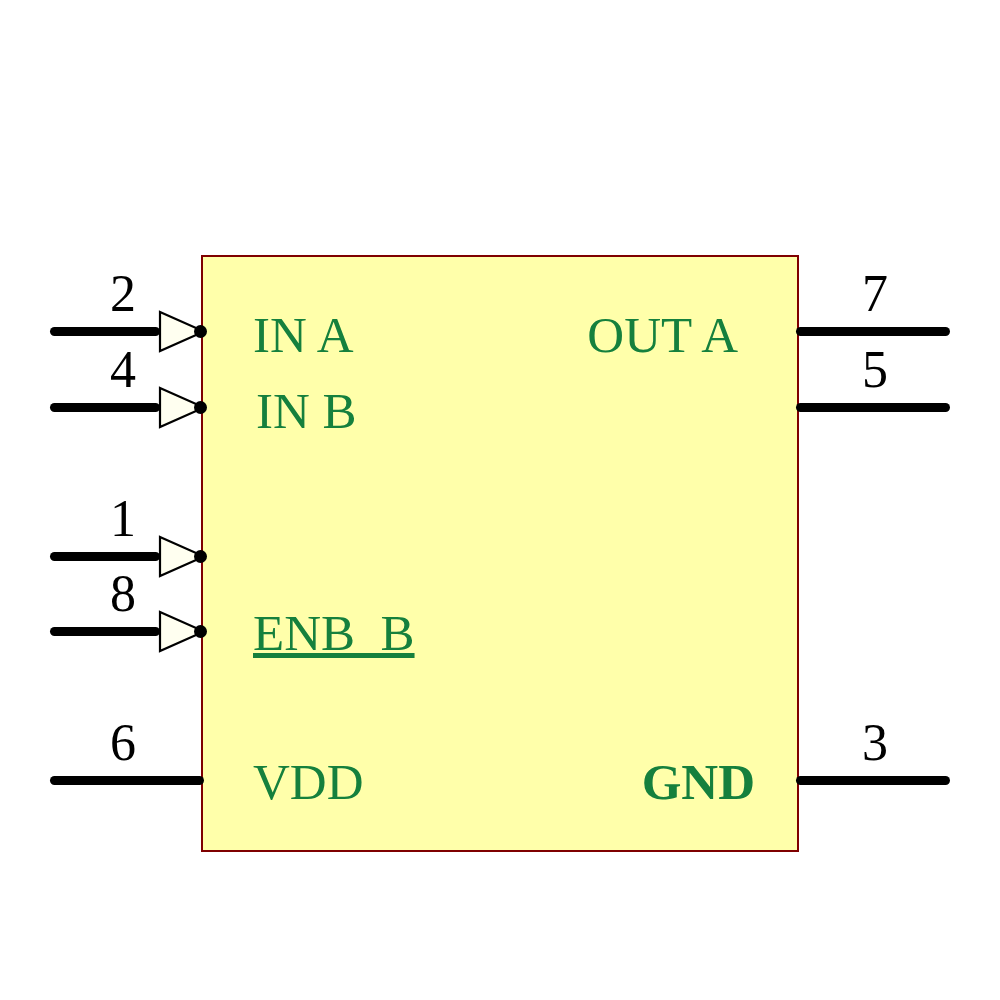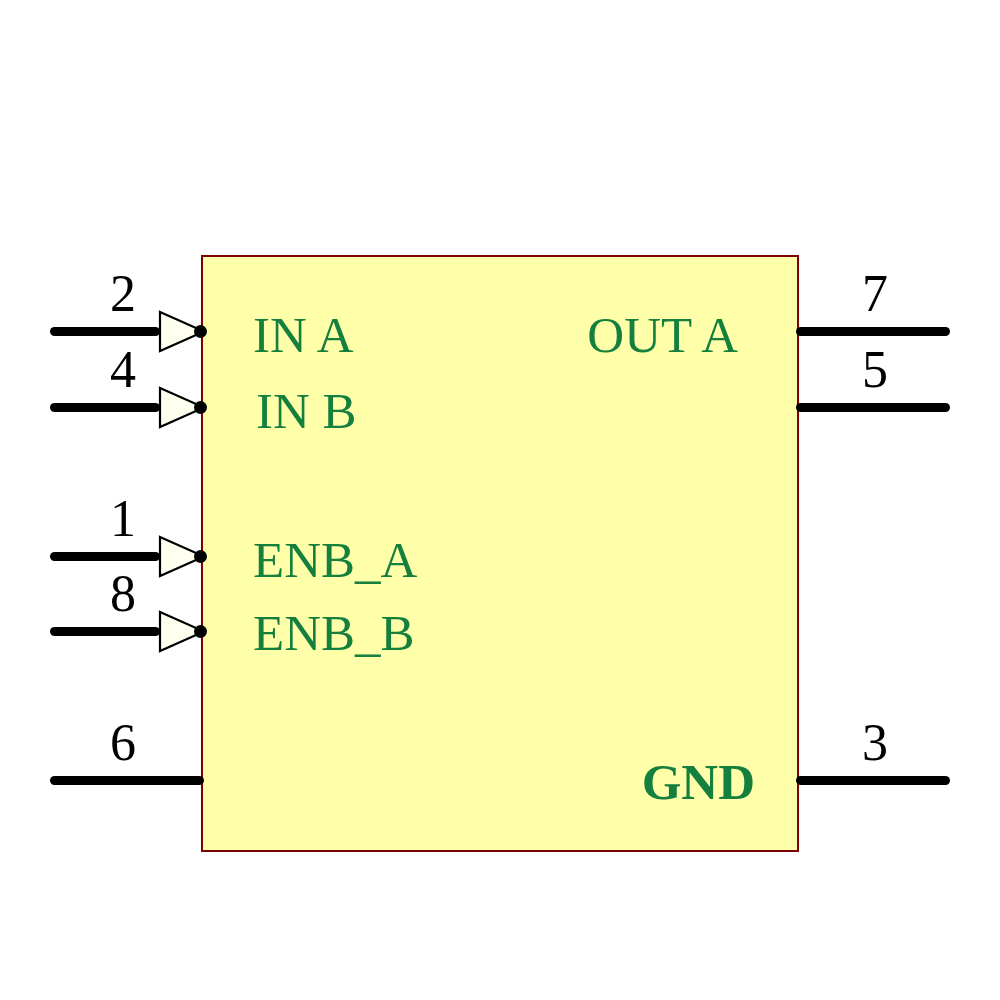--- a/index.html
+++ b/index.html
@@ -103,34 +103,34 @@
   <div class="port-label left" style="left:236px; top:386px;margin-left:20px;">IN B</div>
 
   <div class="pin-wire" style="left:50px; top:552px; width:110px;"></div>
   <div class="pin-arrow" style="left:158px; top:535px;">
     <svg width="48" height="44" viewBox="0 0 48 44">
       <polygon points="2,2 46,21.5 2,41" fill="#fffff0" stroke="#000000" stroke-width="2.2"></polygon>
     </svg>
   </div>
   <div class="pin-dot" style="left:194px; top:550px;"></div>
   <div class="pin-number" style="left:88px; top:493px;">1</div>
-  <div class="port-label left" style="left:253px; top:535px;">ENB_A</div>
 
   <div class="pin-wire" style="left:50px; top:627px; width:110px;"></div>
   <div class="pin-arrow" style="left:158px; top:610px;">
     <svg width="48" height="44" viewBox="0 0 48 44">
       <polygon points="2,2 46,21.5 2,41" fill="#fffff0" stroke="#000000" stroke-width="2.2"></polygon>
     </svg>
   </div>
   <div class="pin-dot" style="left:194px; top:625px;"></div>
   <div class="pin-number" style="left:88px; top:568px;">8</div>
-  <div class="port-label left" style="left:253px; top:608px;">ENB_B</div>
+  <div class="port-label left" style="left:253px; top:608px;text-decoration:underline;">ENB_B</div>
 
   <div class="pin-wire" style="left:50px; top:776px; width:154px;"></div>
   <div class="pin-number" style="left:88px; top:717px;">6</div>
+  <div class="port-label left" style="left:253px; top:757px;">VDD</div>
 
   <div class="pin-wire" style="left:796px; top:327px; width:154px;"></div>
   <div class="pin-number" style="left:840px; top:268px;">7</div>
   <div class="port-label right" style="right:262px; top:310px;">OUT A</div>
 
   <div class="pin-wire" style="left:796px; top:403px; width:154px;"></div>
   <div class="pin-number" style="left:840px; top:344px;">5</div>
 
   <div class="pin-wire" style="left:796px; top:776px; width:154px;"></div>
   <div class="pin-number" style="left:840px; top:717px;">3</div>

